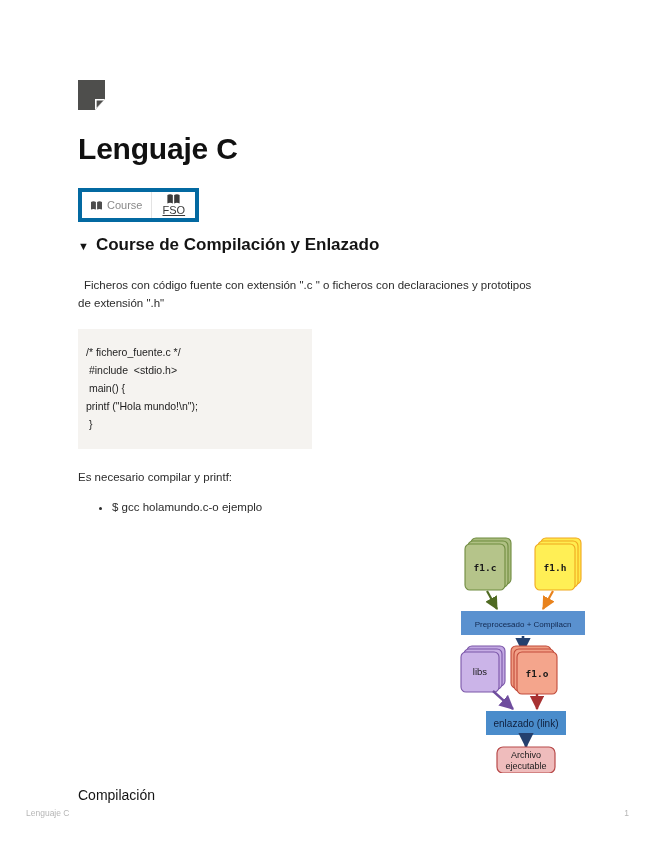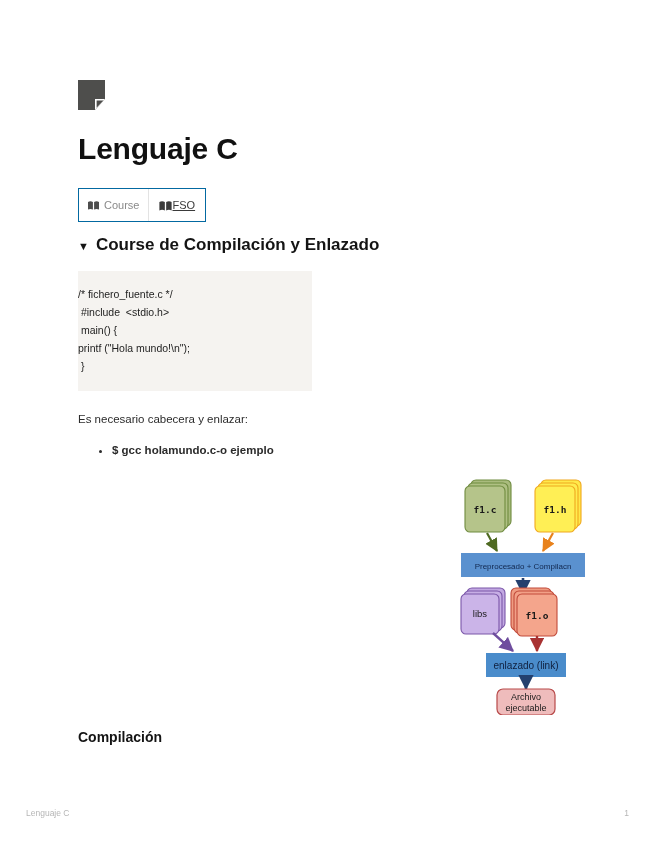--- a/index.html
+++ b/index.html
@@ -36,33 +36,33 @@
     color: #111111;
     letter-spacing: -0.2px;
     line-height: 1.1;
   }
 
   
   .badge-group {
     margin-top: 23px;
     display: inline-flex;
     align-items: stretch;
-    border: 1px solid #0369a1;
+    border: 4px solid #0369a1;
     background: #ffffff;
     height: 34px;
   }
   .badge-cell {
     display: flex;
     align-items: center;
     padding: 0 9px;
     gap: 5px;
   }
   .badge-cell.divider { border-left: 1px solid #e3e3e3; }
   .badge-cell.stacked {
-    flex-direction: row;
+    flex-direction: column;
     justify-content: center;
     gap: 0px;
     padding: 2px 10px 1px 10px;
   }
   .badge-label {
     font-size: 11px;
     color: #8a8a8a;
   }
   .badge-link {
     font-size: 11px;
@@ -101,54 +101,53 @@
   .para-tight { margin-top: 20px; }
 
   
   .code-row {
     margin-top: 16px;
     display: flex;
     gap: 28px;
   }
   .code-box {
     background: #f5f3f0;
-    padding: 14px 16px 16px 0;
+    padding: 14px 16px 16px 8px;
     font-size: 10.5px;
     line-height: 1.72;
     color: #1d1d1d;
     font-family: "Liberation Sans", sans-serif;
     white-space: pre;
   }
   .code-box.left  { width: 234px; }
   .code-box.right { width: 234px; }
 
   
   .bullets {
     margin: 9px 0 0 0;
     padding-left: 34px;
     font-size: 11.5px;
     line-height: 1.6;
     color: #2b2b2b;
-    font-weight: bold;
   }
   .bullets li { margin: 0; }
 
   
   .diagram-wrap {
     margin-top: 16px;
     display: flex;
     justify-content: flex-end;
   }
   .diagram { display: block; }
 
   
   .sub-heading {
     margin-top: 14px;
     font-size: 14px;
-    font-weight: bold;
+    font-weight: normal;
     color: #141414;
   }
 
   
   .footer {
     position: absolute;
     left: 26px; right: 26px;
     bottom: 30px;
     display: flex;
     justify-content: space-between;
@@ -193,32 +192,33 @@
       </div>
     </div>
 
     
     <div class="section-heading">
       <span class="caret">▼</span>
       <span>Course de Compilación y Enlazado</span>
     </div>
 
     
+    <p class="para indent">Ficheros con código fuente con extensión ".c " o ficheros  con declaraciones y prototipos de extensión ".h"</p>
 
     
     <div class="code-row">
       <div class="code-box left"><span>/* fichero_fuente.c */
  #include  &lt;stdio.h&gt;
  main() {
 printf ("Hola mundo!\n");
  }</span></div>
     </div>
 
     
-    <p class="para para-tight">Es necesario cabecera y enlazar:</p>
+    <p class="para para-tight">Es necesario compilar y printf:</p>
 
     
     <ul class="bullets">
       <li>$ gcc holamundo.c-o ejemplo</li>
     </ul>
 
     
     <div class="diagram-wrap">
       <svg class="diagram" width="148" height="240" viewBox="0 0 148 240">
         <defs>

